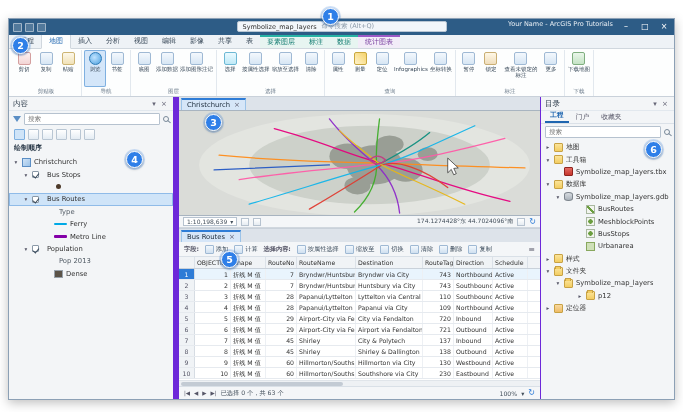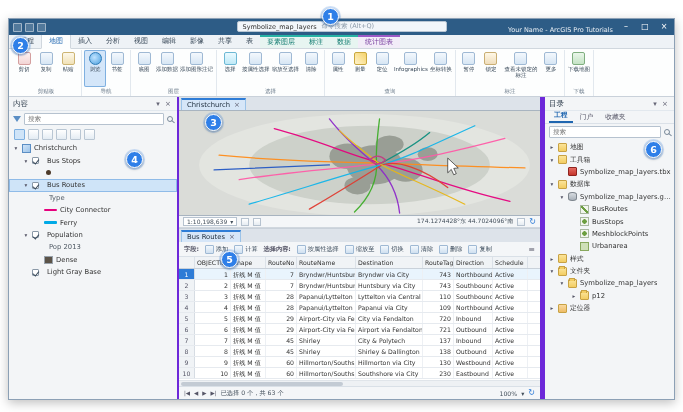--- a/index.html
+++ b/index.html
@@ -5,21 +5,21 @@
   *{box-sizing:border-box;margin:0;padding:0}
   html,body{width:683px;height:412px;overflow:hidden}
   body{background:#fff;font-family:"DejaVu Sans","Liberation Sans",sans-serif;position:relative;color:#333}
   .app{position:absolute;left:8px;top:18px;width:667px;height:382px;background:#f0f3f6;border:1px solid #8fa0b5;border:1px solid #8ca0b5;box-shadow:0 3px 10px rgba(0,0,0,.25);display:flex;flex-direction:column;overflow:hidden}
 
   
   .titlebar{height:16px;background:#2d5c86;display:flex;align-items:center;position:relative;flex:none;padding:0 4px;color:#fff}
   .tbicon{width:9px;height:9px;margin-right:3px;border:1px solid rgba(255,255,255,.45);background:rgba(255,255,255,.18);border-radius:1px;display:inline-block}
   .tb-search{position:absolute;left:50%;transform:translateX(-50%);top:2px;height:11px;width:210px;background:#f2f6fa;border:1px solid #b9c6d3;border-radius:2px;display:flex;align-items:center;gap:5px;padding:0 5px;font-size:6.5px;color:#333;overflow:hidden;white-space:nowrap}
   .tb-hint{color:#8a99a8}
-  .tb-right{margin-left:auto;display:flex;align-items:flex-end;gap:7px;font-size:6.5px}
+  .tb-right{margin-left:auto;display:flex;align-items:flex-start;gap:7px;font-size:6.5px}
   .tb-user{color:#e8eef4;white-space:nowrap}
   .wbtn{width:12px;text-align:center;font-size:8px;line-height:14px;color:#fff}
 
   
   .rtabs{height:14px;background:#eef2f6;display:flex;align-items:flex-end;padding:0 4px;flex:none;border-bottom:1px solid #d0d7de}
   .t{padding:0 7px;font-size:7px;line-height:13px;color:#3a4a5a;white-space:nowrap}
   .t.active{background:#fdfefe;color:#1f66b0;border:1px solid #d0d7de;border-bottom:1px solid #fdfefe;margin-bottom:-1px}
   .t.ctx{color:#0e7a6e;background:#e7f5f1;border-top:2px solid #27b3a5;line-height:11px}
   .t.ctx2{color:#7a3fa0;background:#f2ecf8;border-top:2px solid #9b59c6;line-height:11px}
   .ribbon{height:48px;background:#fdfefe;border-bottom:1px solid #c9d1da;display:flex;flex:none;overflow:hidden;padding:1px 2px 0 2px}
@@ -34,38 +34,38 @@
   .ricon.select-icon{background:linear-gradient(180deg,#eafaff,#bfe9f7);border-color:#6db8d4}
   .ricon.measure-icon{background:linear-gradient(45deg,#fff3cc,#f5d36b);border-color:#c9a83f}
   .ricon.download-map-icon{background:linear-gradient(180deg,#eaf6ea,#c4e3c4);border-color:#7fae7f}
   .ricon.lock-icon{background:linear-gradient(180deg,#fff8e6,#f0debd);border-color:#c9ae74}
   .rlab{font-size:5.5px;color:#3a4a5a;text-align:center;line-height:1.15;max-height:13px;overflow:hidden;margin-top:1px}
   .rglabel{font-size:5.5px;color:#6b7b8b;text-align:center;height:9px;line-height:9px;white-space:nowrap}
 
   
   .main{flex:1;display:flex;overflow:hidden}
   .panel{background:#f3f5f7;display:flex;flex-direction:column;overflow:hidden}
-  .panel.left{width:170px;flex:none;border-right:2px solid #6d28d9}
-  .panel.right{width:134px;flex:none;border-left:5px solid #6d28d9}
+  .panel.left{width:170px;flex:none;border-right:6px solid #6d28d9}
+  .panel.right{width:134px;flex:none;border-left:1px solid #6d28d9}
   .phead{height:14px;display:flex;align-items:center;padding:0 4px;font-size:7.5px;color:#2b3a49;flex:none;border-bottom:1px solid #e2e8ee}
   .phead .sp{flex:1}
   .pbtn{font-size:7px;color:#667;width:10px;text-align:center}
   .srow{height:16px;display:flex;align-items:center;gap:3px;padding:0 4px;flex:none}
   .sinput{flex:1;height:12px;font-size:6.5px;border:1px solid #b6c2cf;background:#fff;padding:0 3px;border-radius:1px;font-family:inherit;color:#333;min-width:0}
   .mag{width:6px;height:6px;border:1.2px solid #7a8a9a;border-radius:50%;position:relative;flex:none}
   .mag::after{content:"";position:absolute;width:3.5px;height:1.2px;background:#7a8a9a;right:-2.5px;bottom:-1px;transform:rotate(40deg)}
   .funnel{width:0;height:0;border-left:4px solid transparent;border-right:4px solid transparent;border-top:6px solid #5b8ec4;flex:none}
   .ctools{height:14px;display:flex;align-items:center;gap:3px;padding:0 5px;flex:none}
   .cticon{width:11px;height:11px;border:1px solid #b9c6d3;background:linear-gradient(#ffffff,#e4ecf3);border-radius:1px;flex:none}
   .cticon.sel{background:#cfe4f8;border-color:#7fb0e0}
   .dorder{font-size:7px;font-weight:bold;color:#2b3a49;padding:2px 5px;flex:none}
   .tree{flex:1;overflow:hidden;padding-top:1px}
 
   .trow{display:flex;align-items:center;height:12.4px;font-size:6.8px;gap:3px;padding-right:2px;white-space:nowrap;overflow:hidden}
-  .trow.d0{padding-left:4px}.trow.d1{padding-left:14px}.trow.d2{padding-left:26px}
+  .trow.d0{padding-left:4px}.trow.d1{padding-left:14px}.trow.d2{padding-left:36px}
   .trow.sel{background:#cfe4f8;box-shadow:inset 0 0 0 1px #8fbbe8}
   .trow.sub{color:#50holder;color:#505a64}
   .exp{width:6px;flex:none;font-size:5.5px;color:#556;text-align:center;line-height:12px}
   .exp.open::before{content:"▾"} .exp.closed::before{content:"▸"}
   .chk{display:none;width:7px;height:7px;border:1px solid #8a99a8;background:#fff;position:relative;flex:none;border-radius:1px}
   .chk.on{display:inline-block}
   .chk.on::after{content:"";position:absolute;left:1.2px;top:0.2px;width:3px;height:4.5px;border-right:1.3px solid #3a4a5a;border-bottom:1.3px solid #3a4a5a;transform:rotate(40deg)}
   .ti{flex:none;display:inline-block;width:9px;height:9px}
   .ti.none{visibility:hidden;width:2px}
   .ti.map-icon{background:linear-gradient(135deg,#cfe3f7,#9cc3e8);border:1px solid #5b8ec4}
@@ -341,20 +341,21 @@
         <span class="mag"></span>
       </div>
       <div class="ctools">
         <span class="cticon sel"></span>
         <span class="cticon"></span>
         <span class="cticon"></span>
         <span class="cticon"></span>
         <span class="cticon"></span>
         <span class="cticon"></span>
       </div>
+      <div class="dorder">绘制顺序</div>
       <div class="tree">
 
           <div class="trow d0">
             <span class="exp open"></span>
 
             <span class="ti map-icon"></span>
             <span class="tlabel">Christchurch</span>
           </div>
 
           <div class="trow d1">
@@ -378,34 +379,34 @@
             <span class="tlabel">Bus Routes</span>
           </div>
 
           <div class="trow d2 sub">
             <span class="exp"></span>
 
             <span class="ti none"></span>
             <span class="tlabel">Type</span>
           </div>
 
-          <div class="trow d2">
-            <span class="exp"></span>
-
-            <span class="ti line-icon" style="background: rgb(230, 0, 126);"></span>
-            <span class="tlabel">City Connector</span>
-          </div>
 
           <div class="trow d2">
             <span class="exp"></span>
 
             <span class="ti line-icon" style="background: rgb(0, 169, 230);"></span>
             <span class="tlabel">Ferry</span>
           </div>
 
+          <div class="trow d2">
+            <span class="exp"></span>
+
+            <span class="ti line-icon" style="background: rgb(132, 0, 168);"></span>
+            <span class="tlabel">Metro Line</span>
+          </div>
 
 
           <div class="trow d1">
             <span class="exp open"></span>
             <span class="chk on"></span>
             <span class="ti none"></span>
             <span class="tlabel">Population</span>
           </div>
 
           <div class="trow d2 sub">
@@ -417,26 +418,20 @@
 
 
           <div class="trow d2">
             <span class="exp"></span>
 
             <span class="ti swatch-icon" style="background: rgb(91, 83, 72);"></span>
             <span class="tlabel">Dense</span>
           </div>
 
 
-          <div class="trow d1">
-            <span class="exp"></span>
-            <span class="chk on"></span>
-            <span class="ti none"></span>
-            <span class="tlabel">Light Gray Base</span>
-          </div>
         </div>
     </aside>
 
     <section class="center">
       <div class="viewtabs">
         <div class="vtab">
           <span>Christchurch</span>
           <span class="x">×</span>
         </div>
       </div>
@@ -722,28 +717,28 @@
             <span class="exp"></span>
 
             <span class="ti fc-line-icon"></span>
             <span class="tlabel">BusRoutes</span>
           </div>
 
           <div class="trow d2">
             <span class="exp"></span>
 
             <span class="ti fc-point-icon"></span>
+            <span class="tlabel">MeshblockPoints</span>
+          </div>
+
+          <div class="trow d2">
+            <span class="exp"></span>
+
+            <span class="ti fc-point-icon"></span>
             <span class="tlabel">BusStops</span>
-          </div>
-
-          <div class="trow d2">
-            <span class="exp"></span>
-
-            <span class="ti fc-point-icon"></span>
-            <span class="tlabel">MeshblockPoints</span>
           </div>
 
           <div class="trow d2">
             <span class="exp"></span>
 
             <span class="ti fc-poly-icon"></span>
             <span class="tlabel">Urbanarea</span>
           </div>
 
           <div class="trow d0">

